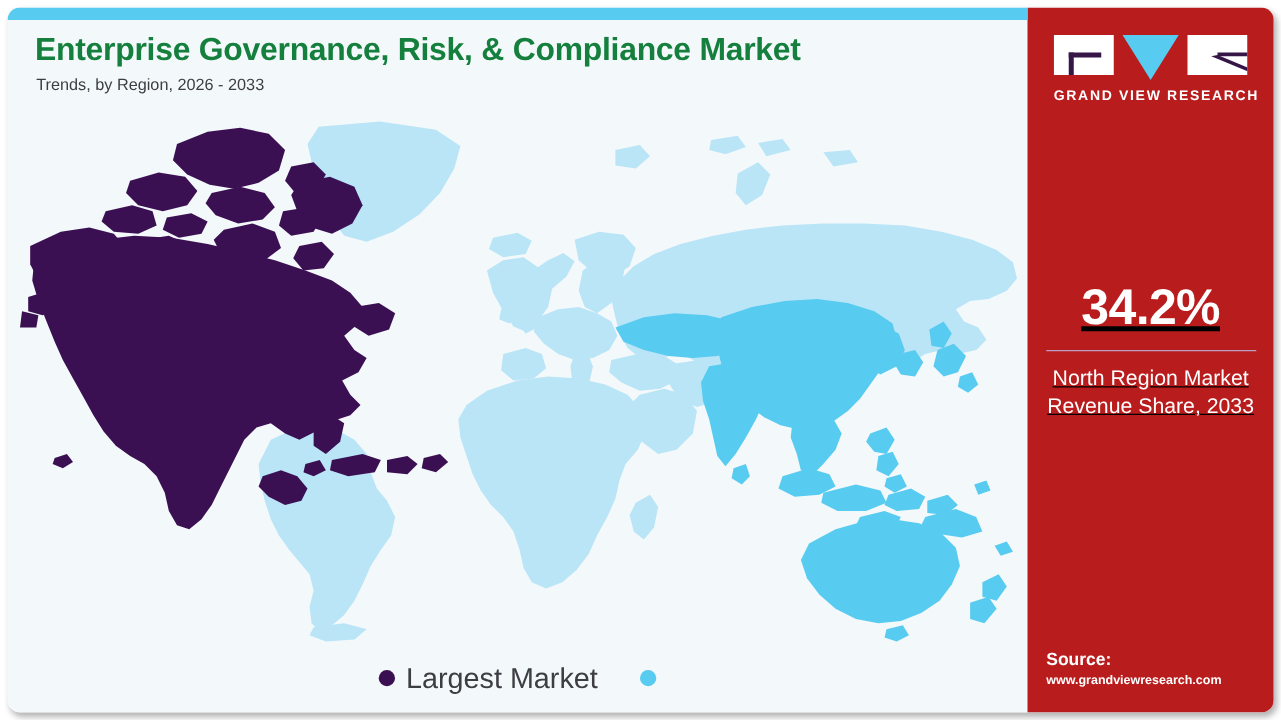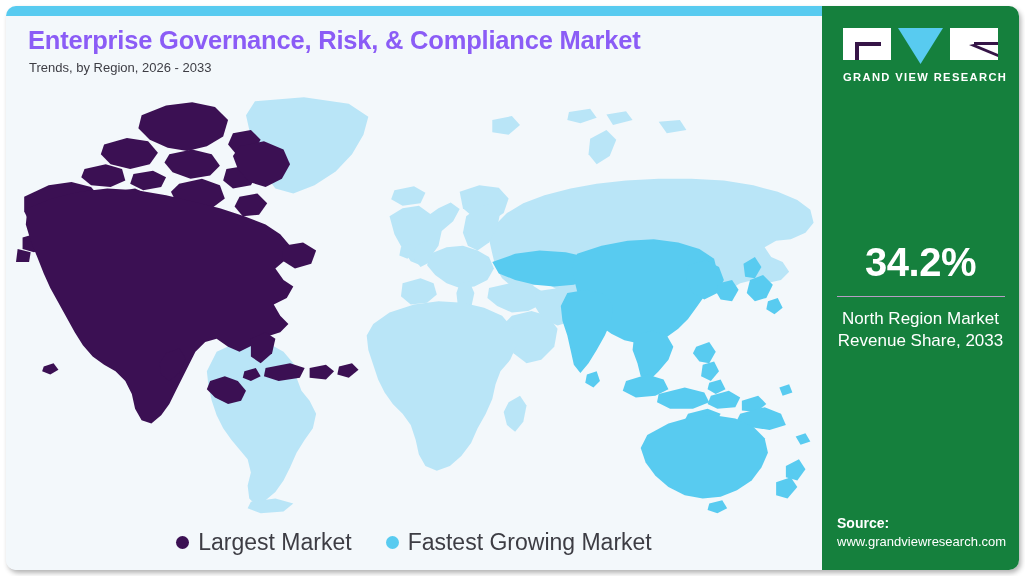--- a/index.html
+++ b/index.html
@@ -52,21 +52,21 @@
     position: absolute;
     left: 22px;
     top: 20px;
     z-index: 3;
   }
   #chart-title {
     margin: 0;
     font-size: 25.5px;
     font-weight: bold;
     letter-spacing: -0.2px;
-    color: #8b5cf6;
+    color: #15803d;
     line-height: 1.12;
     white-space: nowrap;
   }
   #chart-subtitle {
     margin: 6px 0 0 1px;
     font-size: 13px;
     font-weight: normal;
     color: #3d3d44;
     line-height: 1.15;
     white-space: nowrap;
@@ -110,21 +110,21 @@
     white-space: nowrap;
   }
 
   
   #side-panel {
     position: absolute;
     right: 0;
     top: 0;
     width: 197px;
     height: 564px;
-    background: #15803d;
+    background: #b91c1c;
     z-index: 2;
     display: flex;
     flex-direction: column;
     align-items: center;
   }
 
   #logo-block {
     margin: 20px auto 0 auto;
     width: 155px;
   }
@@ -136,24 +136,25 @@
     font-size: 11.2px;
     font-weight: bold;
     letter-spacing: 1.35px;
     white-space: nowrap;
   }
 
   #stat-block {
     position: absolute;
     left: 0;
     right: 0;
-    top: 236px;
+    top: 220px;
     text-align: center;
     padding: 0 12px;
     box-sizing: border-box;
+    text-decoration: underline;
   }
   #stat-value {
     color: #ffffff;
     font-size: 40px;
     font-weight: bold;
     letter-spacing: -0.5px;
     line-height: 1;
   }
   #stat-divider {
     width: 168px;
@@ -175,23 +176,24 @@
     right: 10px;
   }
   #source-label {
     color: #ffffff;
     font-size: 14px;
     font-weight: bold;
     line-height: 1.45;
   }
   #source-url {
     color: #ffffff;
-    font-size: 13px;
+    font-size: 10px;
     line-height: 1.45;
     white-space: nowrap;
+    font-weight: bold;
   }
 </style>
 </head>
 <body>
 
 <div id="infographic">
 
   <div id="top-stripe"></div>
 
   <div id="map-panel">
@@ -371,21 +373,20 @@
       </svg>
     </div>
 
     <div id="legend">
       <div class="legend-item">
         <span class="legend-dot" style="background:#3b1053"></span>
         <span class="legend-label">Largest Market</span>
       </div>
       <div class="legend-item">
         <span class="legend-dot" style="background:#58cbf0"></span>
-        <span class="legend-label">Fastest Growing Market</span>
       </div>
     </div>
   </div>
 
   <div id="side-panel">
 
     <div id="logo-block">
       <svg id="logo-mark" viewBox="0 0 155 38">
 
         <rect x="0" y="2" width="48" height="32" fill="#ffffff"></rect>

